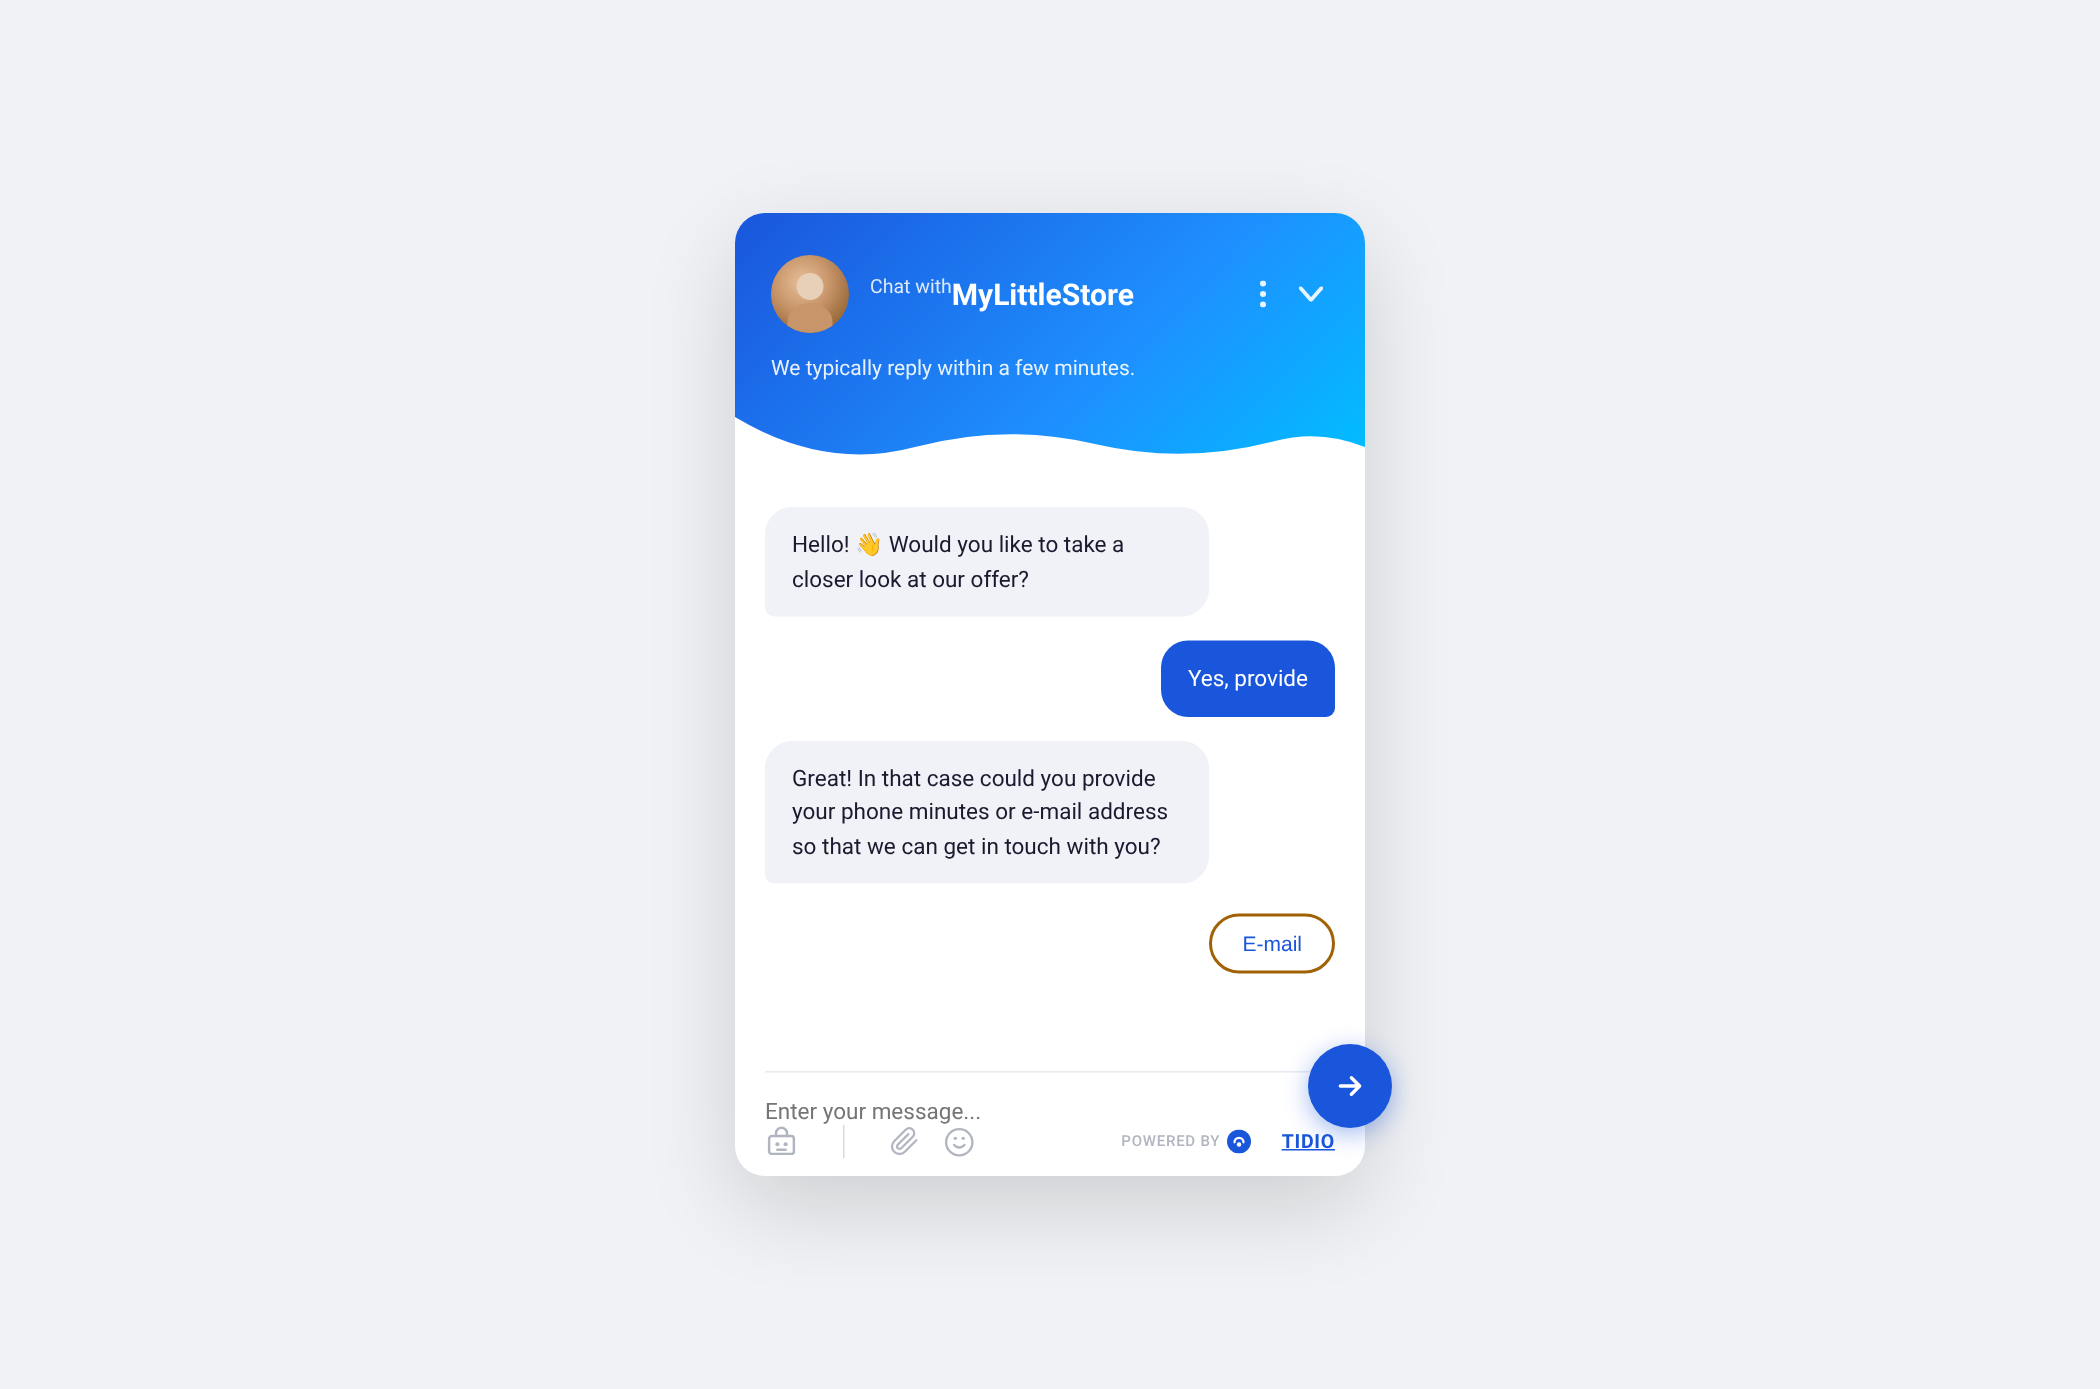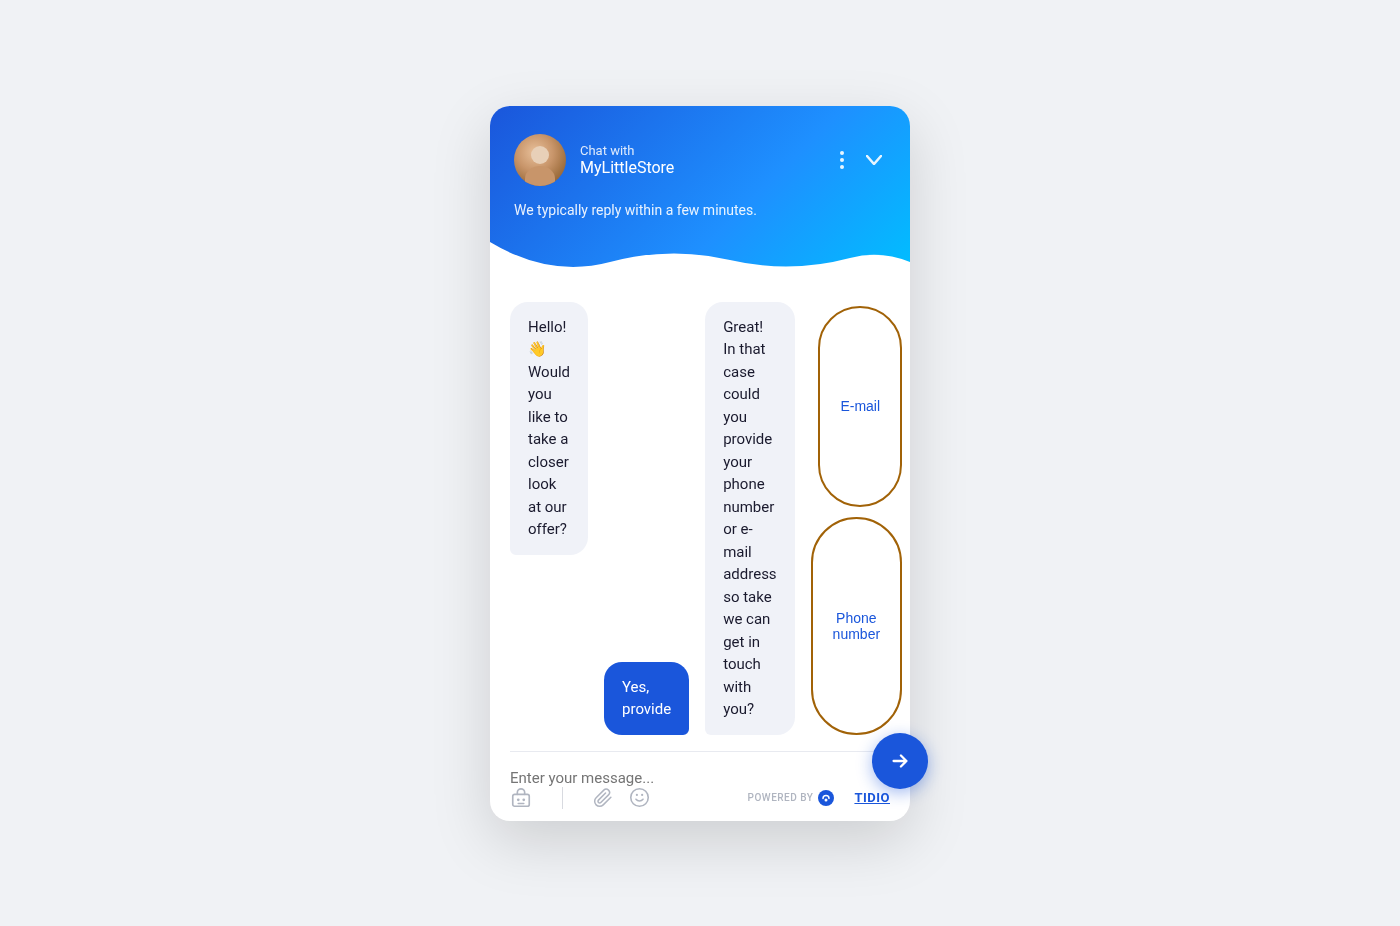--- a/index.html
+++ b/index.html
@@ -73,34 +73,34 @@
       left: 50%;
       transform: translateX(-50%);
       width: 18px;
       height: 18px;
       background: #e8d0b8;
       border-radius: 50%;
     }
 
     .chat-title-block {
       display: flex;
-      flex-direction: column;
+      flex-direction: row;
       justify-content: center;
     }
 
     .chat-with-label {
       color: rgba(255,255,255,0.85);
       font-size: 13px;
       font-weight: 400;
     }
 
     .store-name {
       color: #fff;
-      font-size: 16px;
-      font-weight: 400;
+      font-size: 20px;
+      font-weight: 700;
     }
 
     .header-actions {
       display: flex;
       align-items: center;
       gap: 14px;
     }
 
     .header-btn {
       background: none;
@@ -134,21 +134,21 @@
 
     .header-wave svg {
       width: 100%;
       height: 100%;
     }
 
     
     .chat-messages {
       padding: 24px 20px 16px;
       display: flex;
-      flex-direction: row;
+      flex-direction: column;
       gap: 16px;
       min-height: 400px;
     }
 
     .message-bubble {
       max-width: 78%;
       padding: 14px 18px;
       border-radius: 18px;
       font-size: 15px;
       line-height: 1.5;
@@ -332,26 +332,25 @@
 
       <div class="message-bubble message-bot">
         <span>Hello! 👋 Would you like to take a closer look at our offer?</span>
       </div>
 
       <div class="message-bubble message-user">
         <span>Yes, provide</span>
       </div>
 
       <div class="message-bubble message-bot">
-        <span>Great! In that case could you provide your phone number or e-mail address so take we can get in touch with you?</span>
+        <span>Great! In that case could you provide your phone minutes or e-mail address so that we can get in touch with you?</span>
       </div>
 
       <div class="choice-buttons">
         <button class="choice-btn">E-mail</button>
-        <button class="choice-btn">Phone number</button>
       </div>
 
     </div>
 
     <div class="chat-divider"></div>
 
     <div class="chat-input-area">
       <input type="text" class="message-input" placeholder="Enter your message..." style="">
       <div class="input-toolbar">
         <div class="toolbar-icons">

